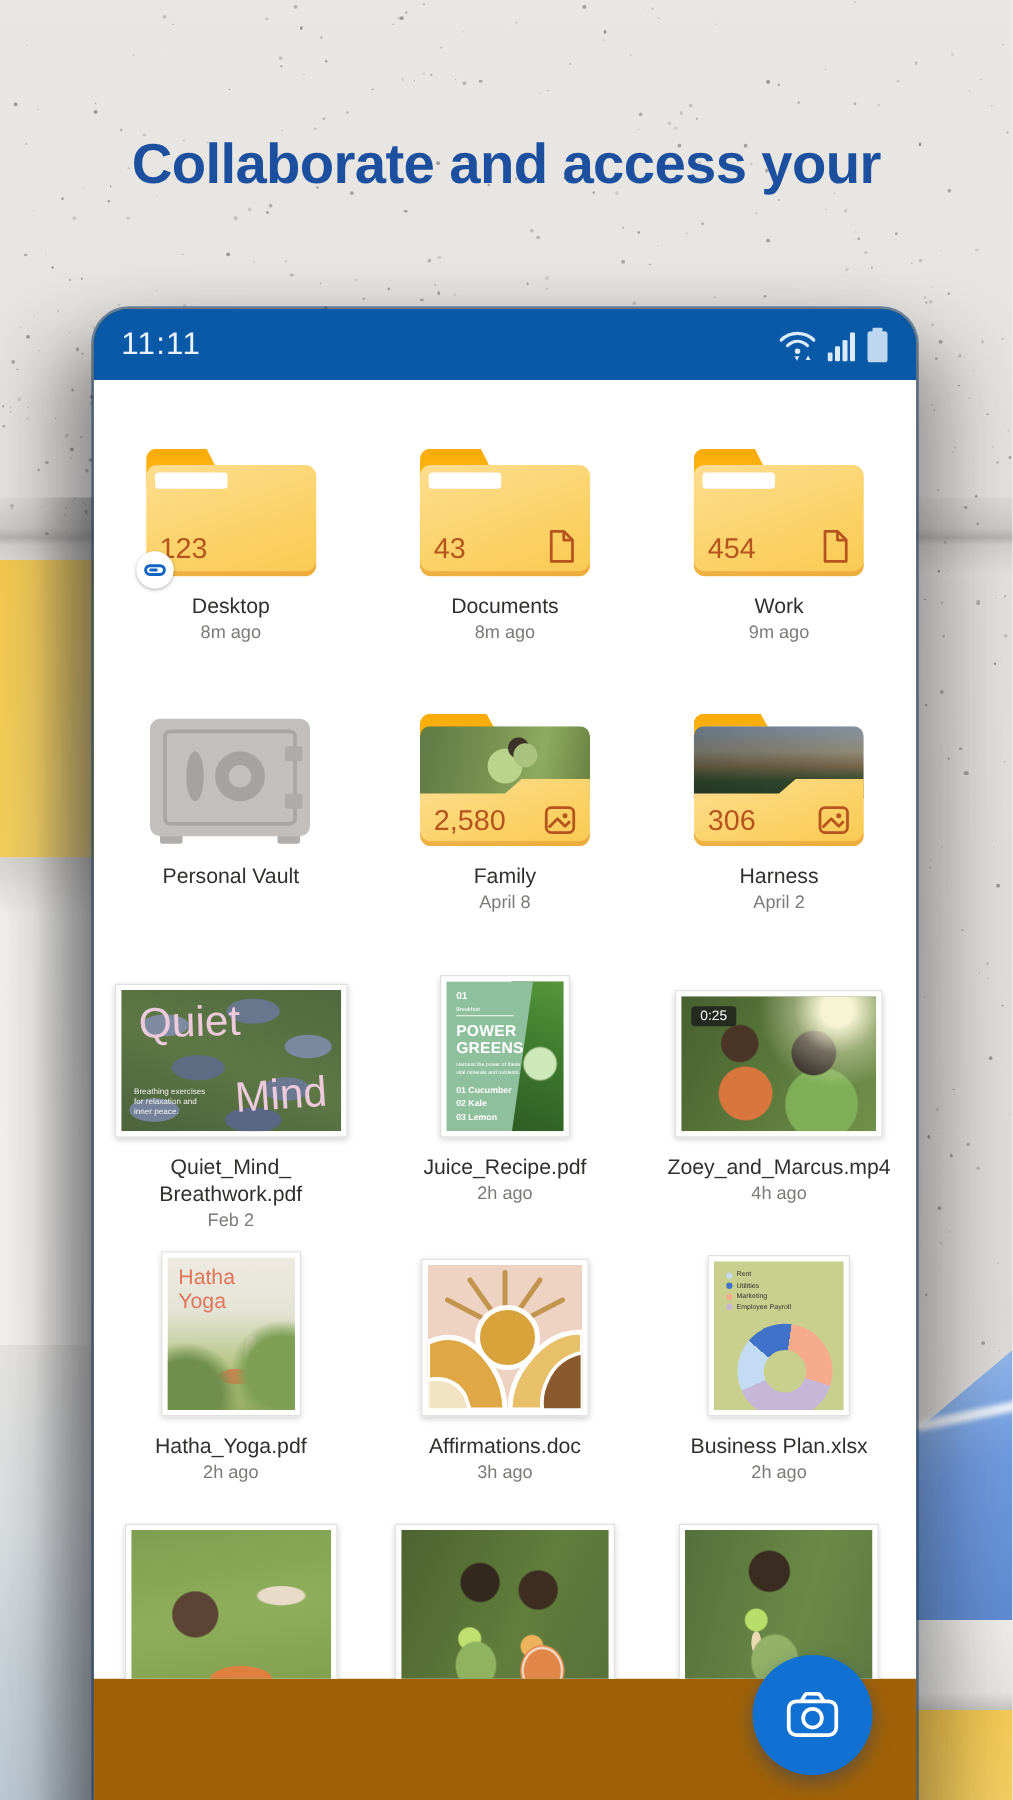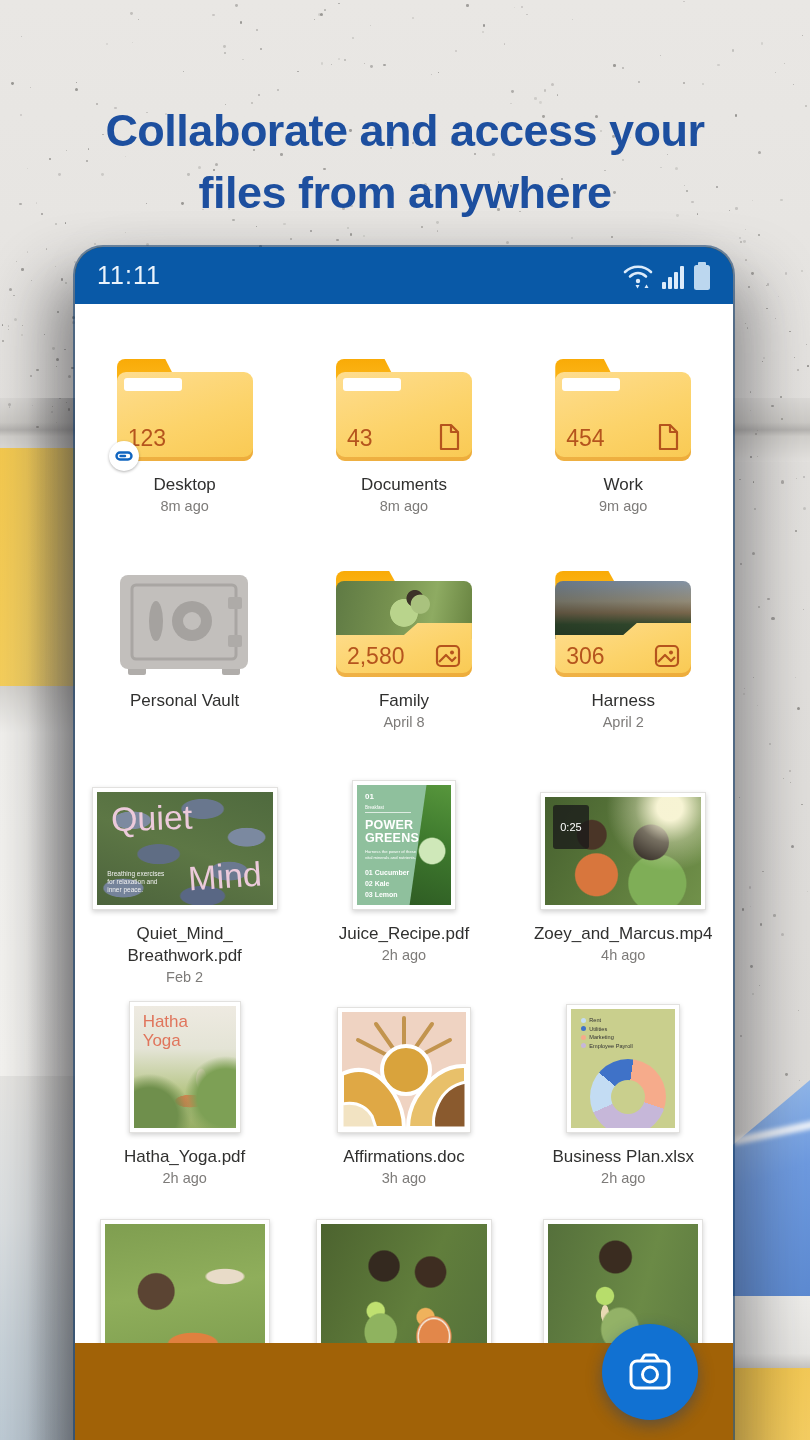--- a/index.html
+++ b/index.html
@@ -133,21 +133,21 @@
 
   .t-video { width:166px; height:118px; }
   .video-bg { width:100%; height:100%; position:relative;
     background:radial-gradient(circle at 80% 10%, rgba(255,250,220,0.95) 0 8%, rgba(255,250,220,0.35) 22%, transparent 40%),
       radial-gradient(circle at 30% 35%, #4a3527 0 11%, transparent 12%),
       radial-gradient(circle at 33% 72%, #d8763d 0 16%, transparent 17%),
       radial-gradient(circle at 68% 42%, #2e2620 0 14%, transparent 15%),
       radial-gradient(circle at 72% 80%, #7fae57 0 20%, transparent 21%),
       linear-gradient(120deg,#46602f 0%,#5d7b3c 55%,#71914a 100%); }
   .video-badge { position:absolute; left:8px; top:8px; background:rgba(25,25,25,0.78); color:#ffffff;
-    font-size:11px; padding:16px 7px; border-radius:3px; }
+    font-size:11px; padding:2px 7px; border-radius:3px; }
 
   .t-hatha { width:112px; height:132px; }
   .hatha-bg { width:100%; height:100%; position:relative;
     background:radial-gradient(circle at 15% 90%, #6f8f4c 0 20%, transparent 30%),
       radial-gradient(circle at 90% 75%, #7da055 0 22%, transparent 32%),
       radial-gradient(ellipse 24px 10px at 55% 78%, #d8814f 0 60%, transparent 65%),
       radial-gradient(ellipse 8px 16px at 66% 60%, #e9dccb 0 60%, transparent 70%),
       linear-gradient(180deg,#eeeae1 0%,#e4e4d6 35%,#b7c687 70%,#96ad64 100%); }
   .hatha-title { position:absolute; left:9px; top:6px; font-size:17px; line-height:19px; color:#e0755c; white-space:pre-line; }
 
@@ -485,21 +485,20 @@
     <i style="position: absolute; border-radius: 50%; left: 750.1px; top: 906.3px; width: 1.1px; height: 1.1px; background: rgba(95, 93, 90, 0.16);"></i>
     <i style="position: absolute; border-radius: 50%; left: 781px; top: 418.1px; width: 1.9px; height: 1.9px; background: rgba(95, 93, 90, 0.47);"></i>
     <i style="position: absolute; border-radius: 50%; left: 753.1px; top: 676.8px; width: 1.1px; height: 1.1px; background: rgba(95, 93, 90, 0.4);"></i>
     <i style="position: absolute; border-radius: 50%; left: 802.8px; top: 609.4px; width: 0.9px; height: 0.9px; background: rgba(95, 93, 90, 0.47);"></i>
     <i style="position: absolute; border-radius: 50%; left: 795.8px; top: 477.7px; width: 1.5px; height: 1.5px; background: rgba(95, 93, 90, 0.29);"></i>
     <i style="position: absolute; border-radius: 50%; left: 795.3px; top: 529.9px; width: 2.1px; height: 2.1px; background: rgba(95, 93, 90, 0.57);"></i>
   </div>
 
 <div class="headline">
   <div>Collaborate and access your</div>
-  <div>files from anywhere</div>
 </div>
 
 <div class="phone">
 
   <div class="status-bar">
     <span class="status-time">11:11</span>
     <span class="status-icons">
       <svg width="34" height="28" viewBox="0 0 34 28">
         <g fill="none" stroke="#dcebfa" stroke-width="2.6" stroke-linecap="round">
           <path d="M4 10 C 11 3, 23 3, 30 10"></path>

